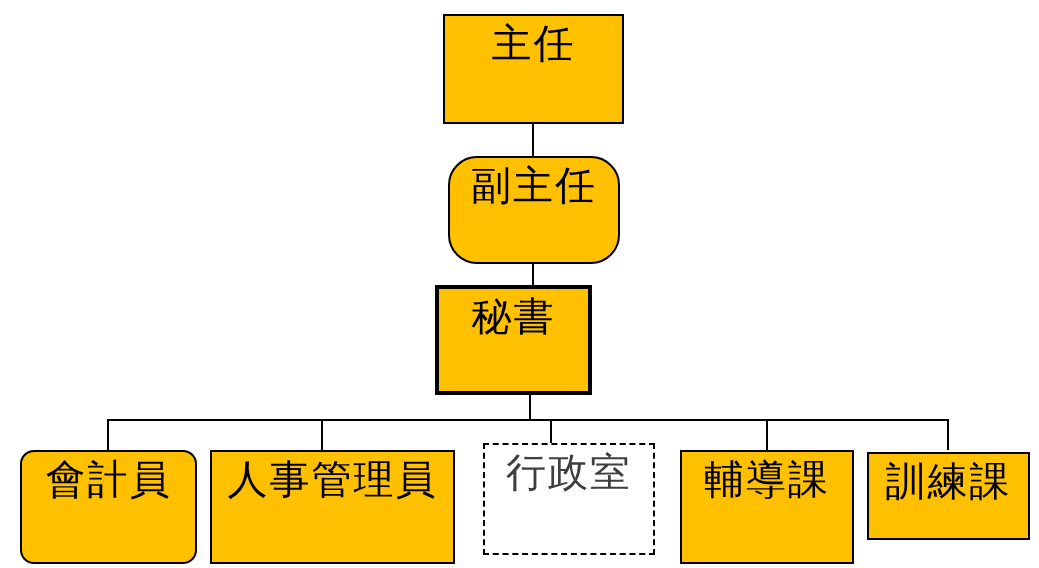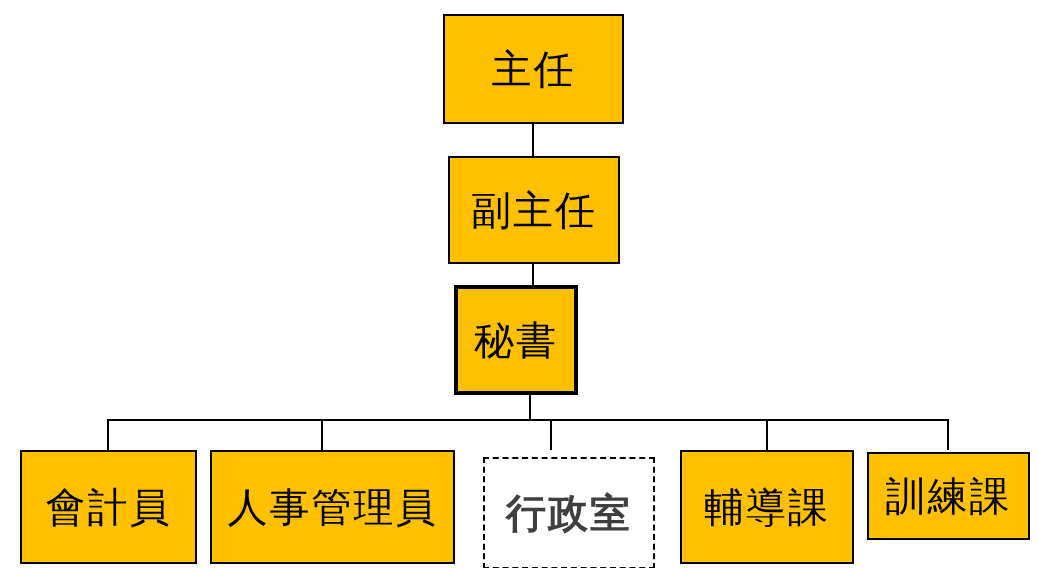--- a/index.html
+++ b/index.html
@@ -10,21 +10,21 @@
     overflow: hidden;
   }
   .canvas {
     position: relative;
     width: 1039px; height: 568px;
     background: #ffffff;
   }
   .node {
     position: absolute;
     display: flex;
-    align-items: center;
+    align-items: flex-start;
     justify-content: center;
     background: var(--box-fill, #FFC000);
     border: 2px solid var(--box-border, #000000);
     font-size: 40px;
     color: #000000;
     letter-spacing: 2px;
     white-space: nowrap;
   }
   .node.thick { border-width: 4px; }
   .node.dashed {
@@ -55,37 +55,37 @@
   <div class="line v" style="left:107px; top:419px; height:31px;"></div>
   <div class="line v" style="left:321px; top:419px; height:31px;"></div>
   <div class="line v" style="left:550px; top:419px; height:31px;"></div>
   <div class="line v" style="left:766px; top:419px; height:31px;"></div>
   <div class="line v" style="left:947px; top:419px; height:31px;"></div>
 
   <div class="node" style="left:443px; top:14px; width:181px; height:110px;">
     <span>主任</span>
   </div>
 
-  <div class="node" style="left:448px; top:156px; width:172px; height:108px;">
+  <div class="node" style="left:448px; top:156px; width:172px; height:108px;border-radius:29px;">
     <span>副主任</span>
   </div>
 
-  <div class="node thick" style="left:454px; top:285px; width:124px; height:110px;">
+  <div class="node thick" style="left:435px; top:285px; width:157px; height:110px;">
     <span>秘書</span>
   </div>
 
-  <div class="node" style="left:20px; top:450px; width:177px; height:114px;">
+  <div class="node" style="left:20px; top:450px; width:177px; height:114px;border-radius:14px;">
     <span>會計員</span>
   </div>
 
   <div class="node" style="left:210px; top:450px; width:245px; height:114px;font-family:Liberation Mono, monospace;">
     <span>人事管理員</span>
   </div>
 
-  <div class="node dashed" style="left:483px; top:457px; width:172px; height:112px;font-weight:bold;">
+  <div class="node dashed" style="left:483px; top:443px; width:172px; height:112px;">
     <span>行政室</span>
   </div>
 
   <div class="node" style="left:680px; top:450px; width:174px; height:114px;">
     <span>輔導課</span>
   </div>
 
   <div class="node" style="left:867px; top:452px; width:163px; height:88px;">
     <span>訓練課</span>
   </div>

